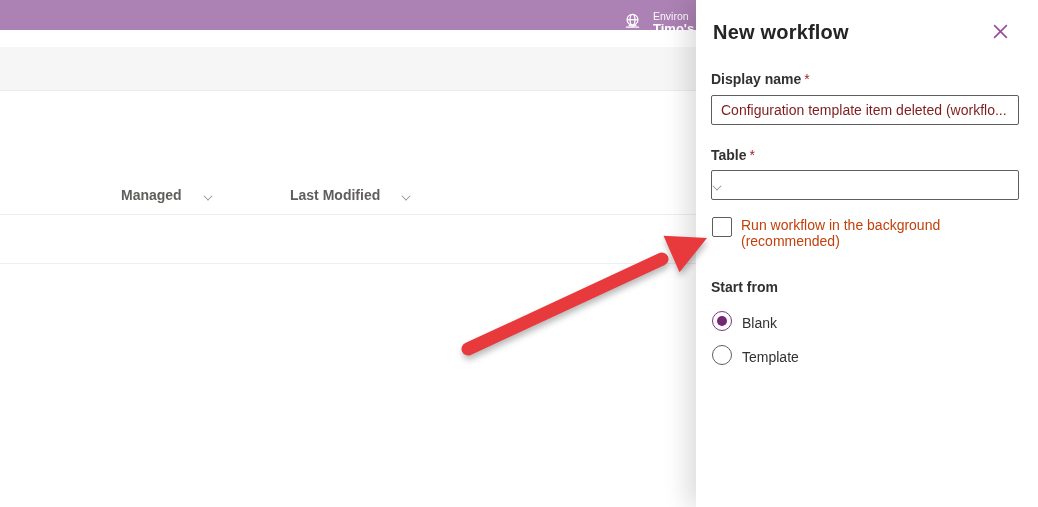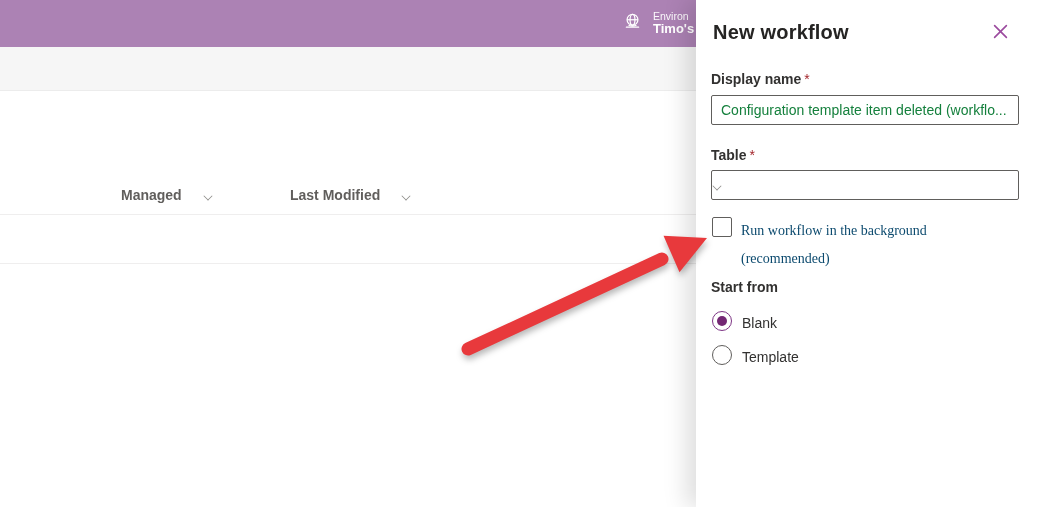--- a/index.html
+++ b/index.html
@@ -7,21 +7,21 @@
   body {
     font-family: "Liberation Sans", "DejaVu Sans", sans-serif;
     background: #ffffff;
     overflow: hidden;
     position: relative;
   }
   .stage { position: absolute; inset: 0; width: 1038px; height: 507px; }
 
   
   .topbar {
-    position: absolute; left: 0; top: 0; width: 1038px; height: 47px;
+    position: absolute; left: 0; top: 0; width: 1038px; height: 30px;
     background: #ac82b4; z-index: 1;
   }
   .env-picker {
     position: absolute; left: 612px; top: 0; height: 47px; width: 110px;
     display: flex; align-items: center; cursor: pointer;
   }
   .env-icon { margin-left: 10px; flex: 0 0 auto; }
   .env-text { margin-left: 10px; color: #ffffff; line-height: 1.15; white-space: nowrap; }
   .env-line1 { display: block; font-size: 10.5px; font-weight: 400; opacity: .95; }
   .env-line2 { display: block; font-size: 13px; font-weight: 700; }
@@ -75,40 +75,40 @@
     position: absolute; left: 15px; font-size: 14px; font-weight: 700; color: #323130;
   }
   .req { color: #a4262c; font-weight: 400; margin-left: 3px; }
   .lbl-display { top: 71px; }
   .lbl-table { top: 147px; }
   .lbl-startfrom { top: 279px; }
 
   .text-input {
     position: absolute; left: 15px; top: 95px; width: 308px; height: 30px;
     border: 1px solid #605e5c; border-radius: 2px; background: #fff;
-    font-family: "Liberation Sans", sans-serif; font-size: 14px; color: #15803d;
+    font-family: "Liberation Sans", sans-serif; font-size: 14px; color: #7f1d1d;
     padding: 0 9px; outline: none; white-space: nowrap; overflow: hidden;
   }
   .combobox {
     position: absolute; left: 15px; top: 170px; width: 308px; height: 30px;
     border: 1px solid #605e5c; border-radius: 2px; background: #fff;
     display: flex; align-items: center; cursor: pointer;
   }
   .combobox .combo-value {
     flex: 1; font-size: 14px; color: #323130; padding-left: 9px;
     white-space: nowrap; overflow: hidden;
   }
   .combobox .chev { margin-right: 11px; }
 
   .checkbox-row { position: absolute; left: 16px; top: 217px; width: 280px; display: flex; cursor: pointer; }
   .checkbox-box {
     flex: 0 0 auto; width: 20px; height: 20px; border: 1px solid #605e5c; border-radius: 2px; background: #fff;
   }
   .checkbox-label {
-    margin-left: 9px; max-width: 228px; font-size: 14px; color: #0c4a6e; line-height: 28px; font-family: Liberation Serif, serif;
+    margin-left: 9px; max-width: 228px; font-size: 14px; color: #c2410c; line-height: 16px;
   }
 
   .radio-row { position: absolute; left: 16px; display: flex; align-items: flex-end; cursor: pointer; }
   .radio-row.r1 { top: 311px; }
   .radio-row.r2 { top: 345px; }
   .radio-circle {
     flex: 0 0 auto; width: 20px; height: 20px; border-radius: 50%;
     border: 1px solid #605e5c; background: #fff;
     display: flex; align-items: center; justify-content: center;
   }

